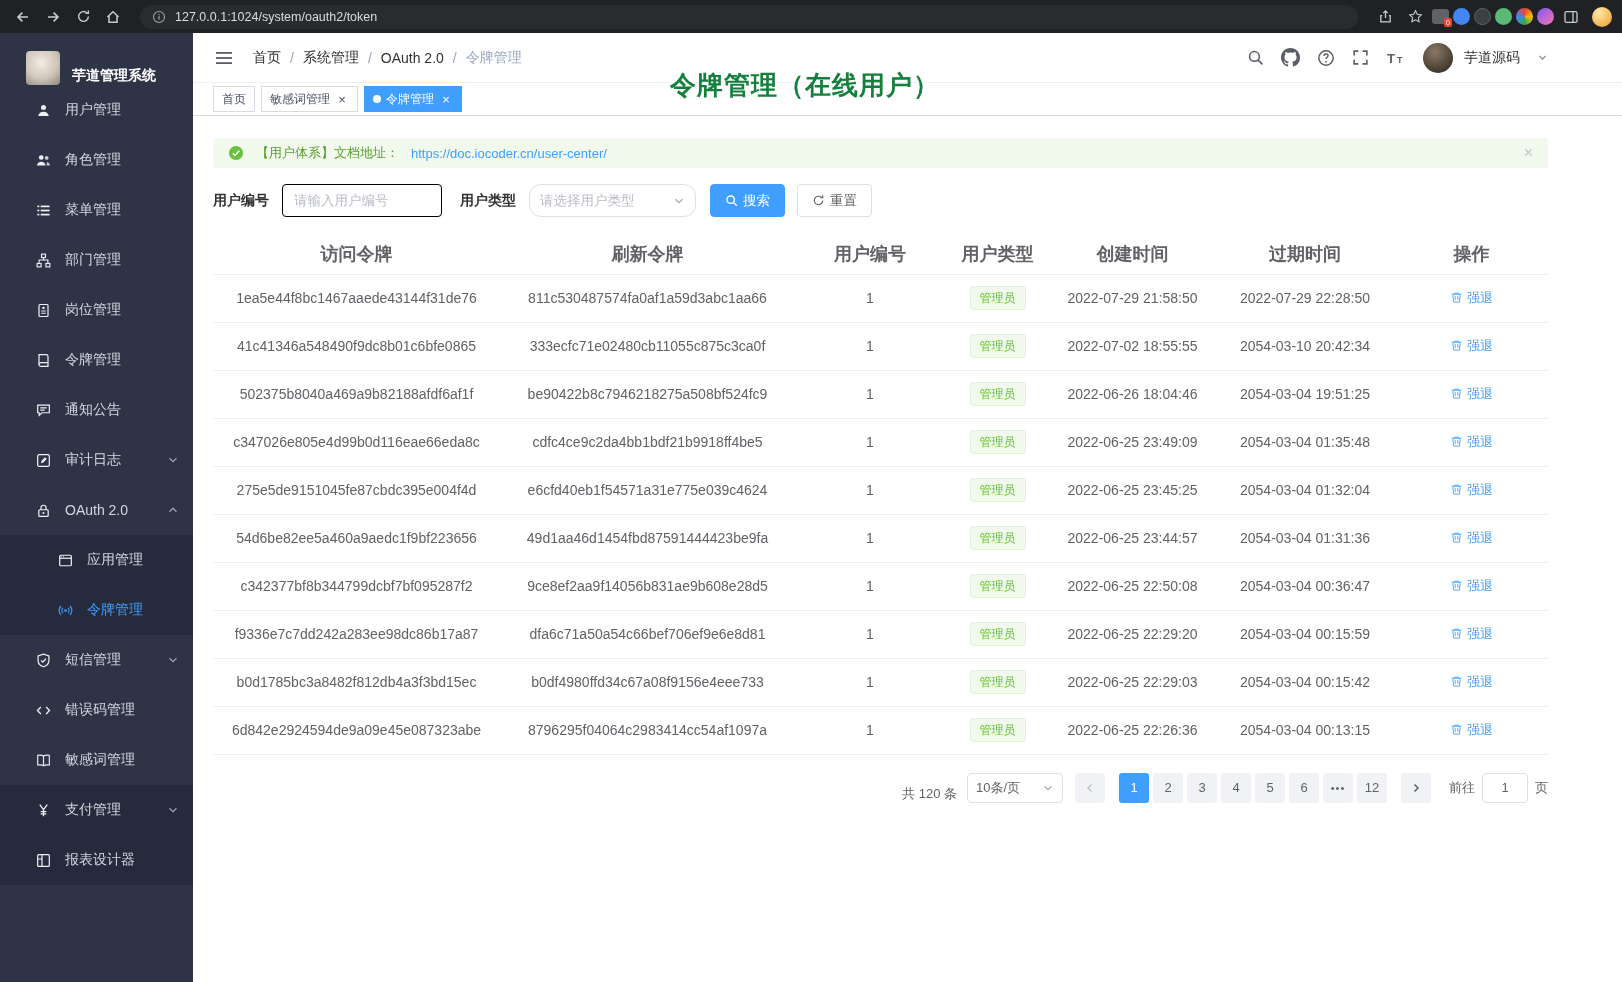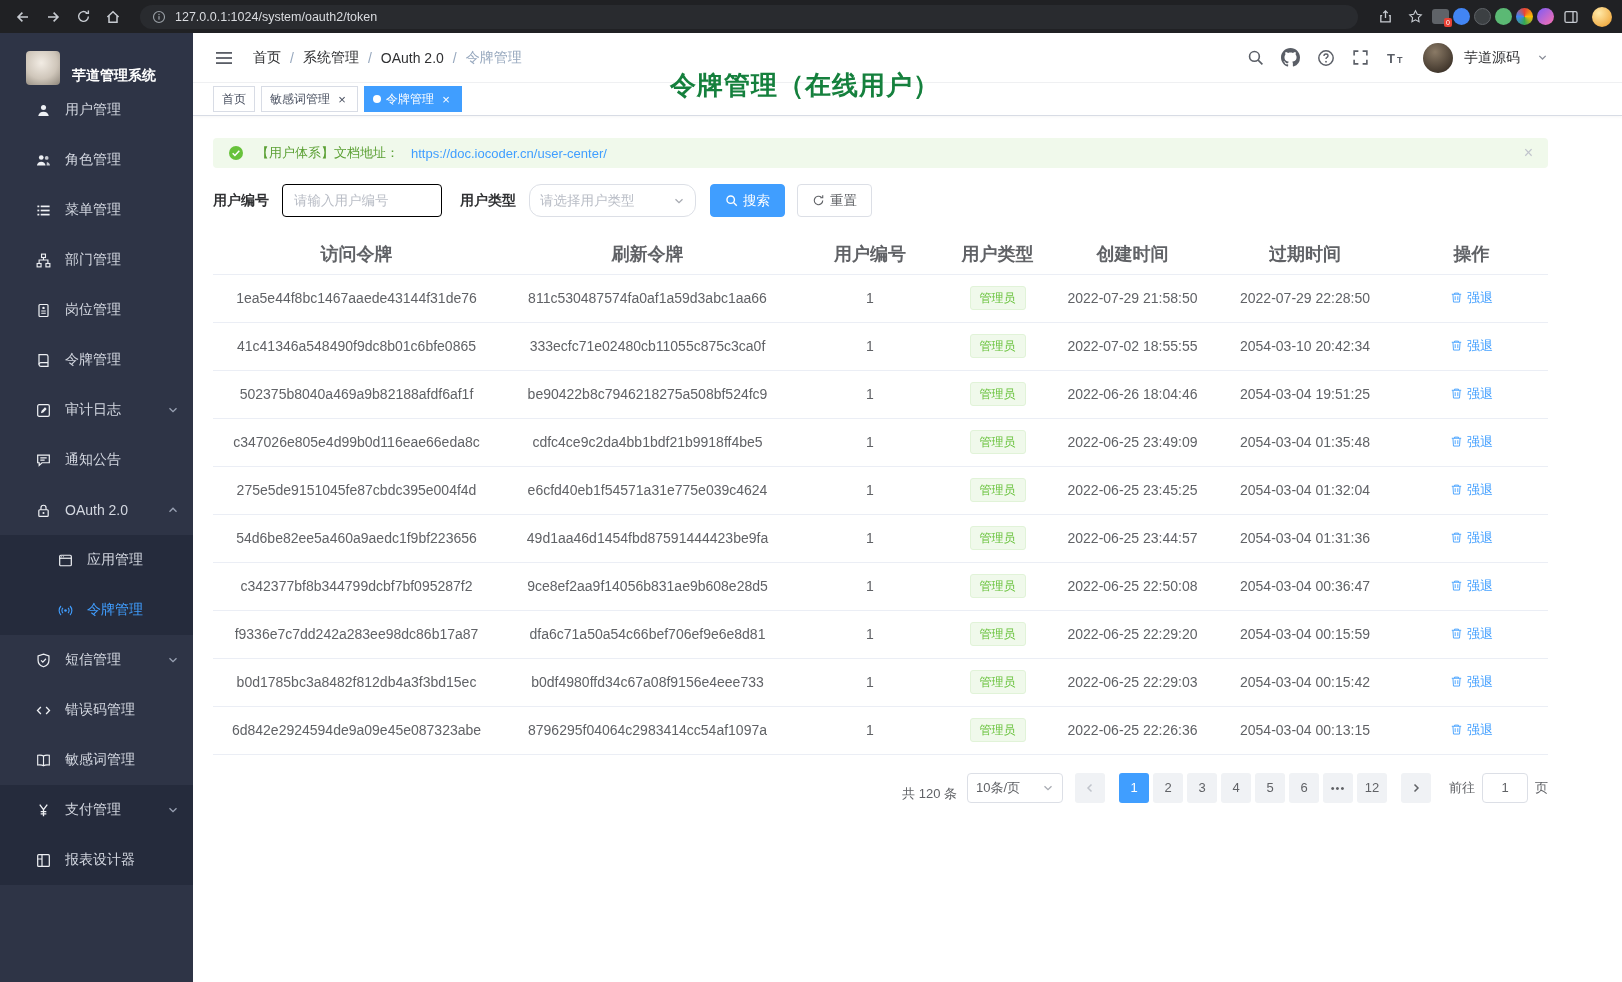--- a/index.html
+++ b/index.html
@@ -231,39 +231,39 @@
             <svg viewBox="0 0 16 16">
               <path d="M3.2 1.8h7.6a2 2 0 0 1 2 2v10.4H5.2a2 2 0 0 1-2-2z" fill="none" stroke="currentColor" stroke-width="1.3"></path>
               <path d="M3.2 12.2a2 2 0 0 1 2-2h7.6" fill="none" stroke="currentColor" stroke-width="1.3"></path>
             </svg>
           </span>
           <span class="mi-label">令牌管理</span>
         </div>
         <div class="menu-item">
           <span class="mi-icon">
             <svg viewBox="0 0 16 16">
+              <path d="M1.8 2.2h12.4v8.2H6.4l-3 2.8v-2.8H1.8z" fill="none" stroke="currentColor" stroke-width="1.3"></path>
+              <path d="M4.6 5.2h6.8M4.6 7.6h4.6" stroke="currentColor" stroke-width="1.1"></path>
+            </svg>
+          </span>
+          <span class="mi-label">通知公告</span>
+        </div>
+        <div class="menu-item">
+          <span class="mi-icon">
+            <svg viewBox="0 0 16 16">
               <rect x="1.8" y="1.8" width="12.4" height="12.4" rx="1.5" fill="none" stroke="currentColor" stroke-width="1.3"></rect>
               <path d="M5.2 10.8l.8-2.6 3.6-3.6 1.8 1.8-3.6 3.6z" fill="currentColor"></path>
             </svg>
           </span>
           <span class="mi-label">审计日志</span>
           <span class="mi-chevron">
             <svg viewBox="0 0 12 12">
               <path d="M2.5 4.2L6 7.7l3.5-3.5" fill="none" stroke="currentColor" stroke-width="1.3"></path>
             </svg>
           </span>
-        </div>
-        <div class="menu-item">
-          <span class="mi-icon">
-            <svg viewBox="0 0 16 16">
-              <path d="M1.8 2.2h12.4v8.2H6.4l-3 2.8v-2.8H1.8z" fill="none" stroke="currentColor" stroke-width="1.3"></path>
-              <path d="M4.6 5.2h6.8M4.6 7.6h4.6" stroke="currentColor" stroke-width="1.1"></path>
-            </svg>
-          </span>
-          <span class="mi-label">通知公告</span>
         </div>
         <div class="menu-item">
           <span class="mi-icon">
             <svg viewBox="0 0 16 16">
               <rect x="3" y="7.2" width="10" height="7" rx="1" fill="none" stroke="currentColor" stroke-width="1.3"></rect>
               <path d="M5.3 7.2V5.1a2.7 2.7 0 0 1 5.4 0v2.1" fill="none" stroke="currentColor" stroke-width="1.3"></path>
               <circle cx="8" cy="10.6" r="1.1" fill="currentColor"></circle>
             </svg>
           </span>
           <span class="mi-label">OAuth 2.0</span>

